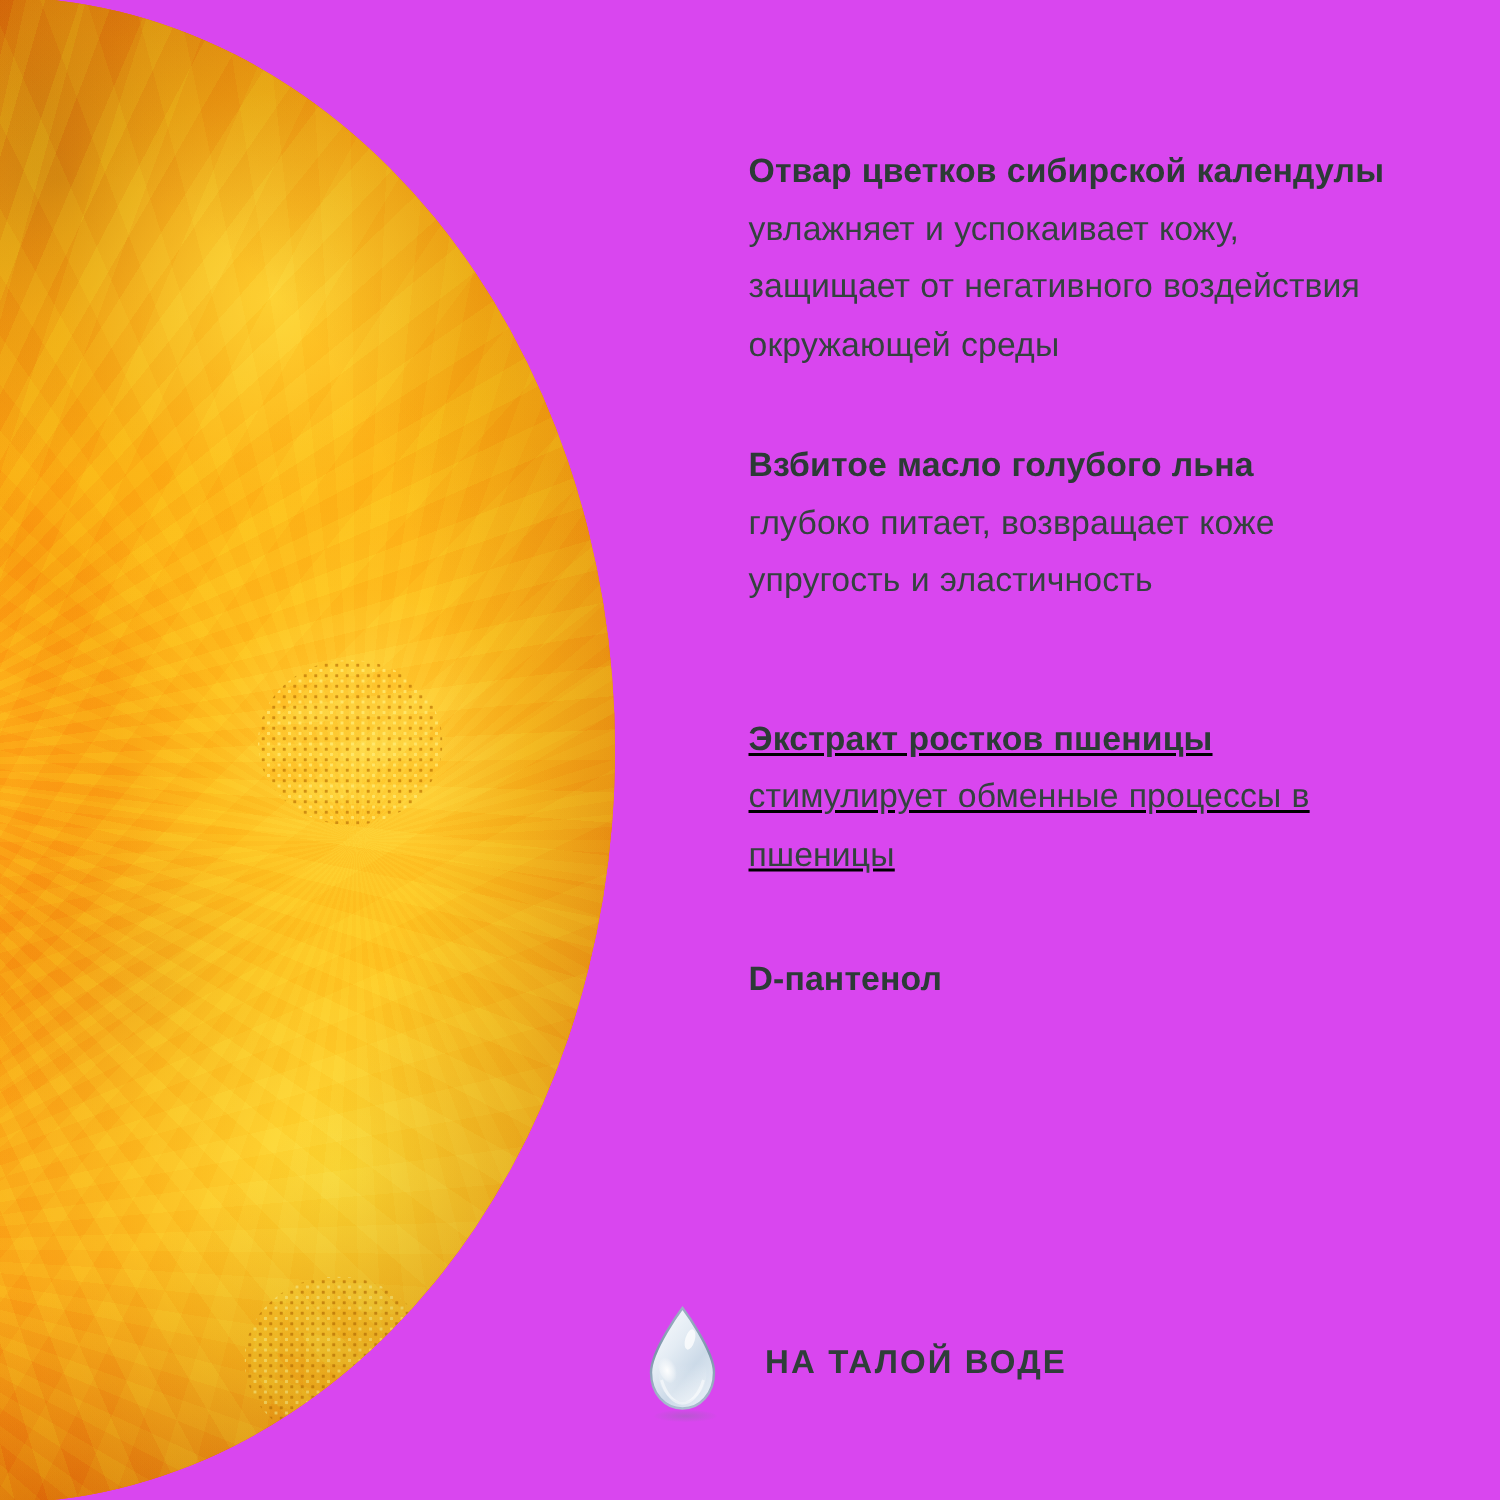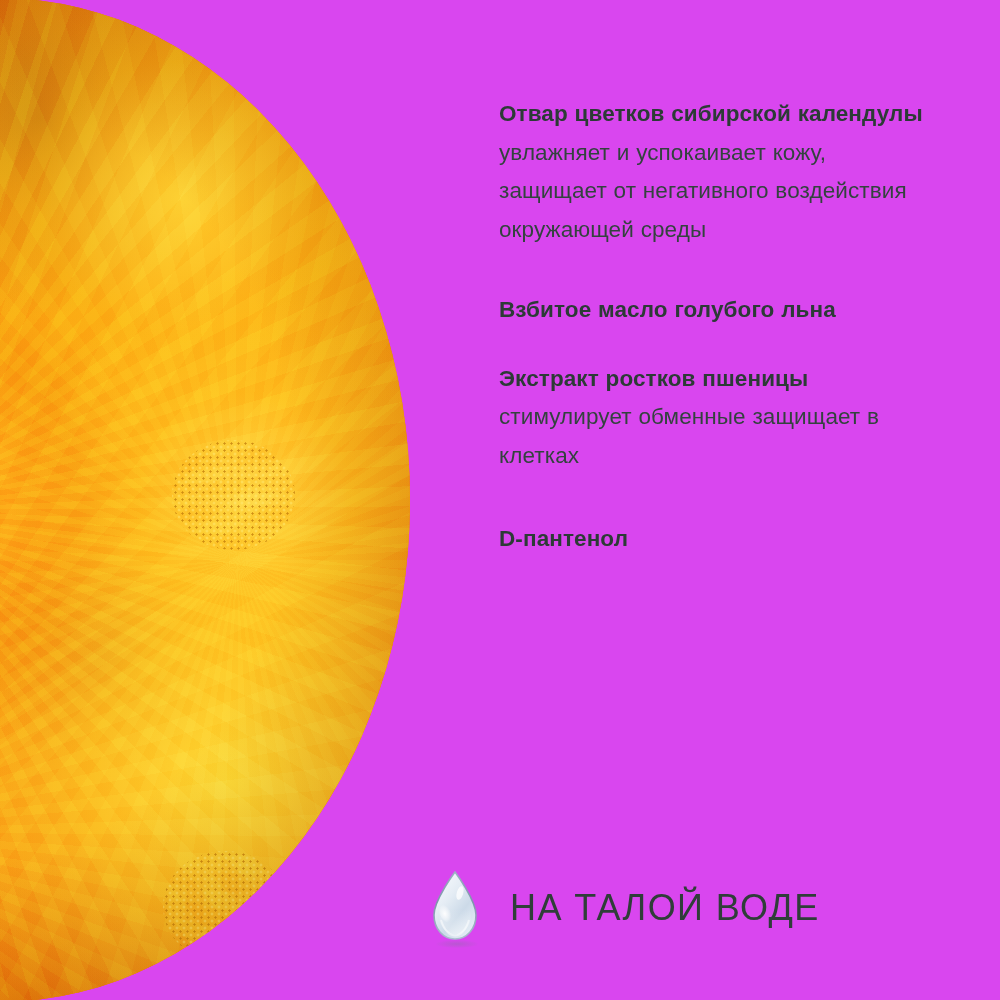--- a/index.html
+++ b/index.html
@@ -135,22 +135,22 @@
     color: #33433e;
     letter-spacing: 0.1px;
     word-spacing: 0.4px;
   }
   .ing-term {
     font-weight: bold;
     color: #2c3b36;
   }
 
   .gap-1 { margin-bottom: 42px; }
-  .gap-2 { margin-bottom: 30px; }
-  .gap-3 { margin-bottom: 45px; }
+  .gap-2 { margin-bottom: 67px; }
+  .gap-3 { margin-bottom: 45px; text-decoration: underline; }
 
   
   .footer-badge {
     position: absolute;
     left: -75px;
     top: 868px;
     width: 420px;
     height: 80px;
     display: flex;
     align-items: center;
@@ -174,22 +174,22 @@
     position: absolute;
     left: 12px;
     top: 72px;
     width: 42px;
     height: 8px;
     border-radius: 50%;
     background: radial-gradient(ellipse at 50% 50%, rgba(110,125,140,0.30) 0%, rgba(110,125,140,0.12) 45%, rgba(110,125,140,0) 75%);
   }
 
   .footer-text {
-    font-size: 36px;
-    font-weight: normal;
+    font-size: 22px;
+    font-weight: bold;
     letter-spacing: 1.4px;
     color: #2f3e39;
     white-space: nowrap;
   }
 </style>
 </head>
 <body>
 
 <div class="poster">
 
@@ -207,25 +207,25 @@
 
   <div class="content">
 
     <div class="ingredient-list">
 
       <div class="ingredient gap-1">
         <p class="ing-text"><span class="ing-term">Отвар цветков сибирской календулы</span><span class="ing-desc"> увлажняет и успокаивает кожу, защищает от негативного воздействия окружающей среды</span></p>
       </div>
 
       <div class="ingredient gap-2">
-        <p class="ing-text"><span class="ing-term">Взбитое масло голубого льна</span><br></p>
+        <p class="ing-text"><span class="ing-term">Взбитое масло голубого льна</span><br><span class="ing-desc">глубоко питает, возвращает коже упругость и эластичность</span></p>
       </div>
 
       <div class="ingredient gap-3">
-        <p class="ing-text"><span class="ing-term">Экстракт ростков пшеницы</span><br><span class="ing-desc">стимулирует обменные защищает в клетках</span></p>
+        <p class="ing-text"><span class="ing-term">Экстракт ростков пшеницы</span><br><span class="ing-desc">стимулирует обменные процессы в пшеницы</span></p>
       </div>
 
       <div class="ingredient">
         <p class="ing-text"><span class="ing-term">D-пантенол</span><br></p>
       </div>
 
     </div>
 
     <div class="footer-badge">
       <div class="droplet-wrap">

